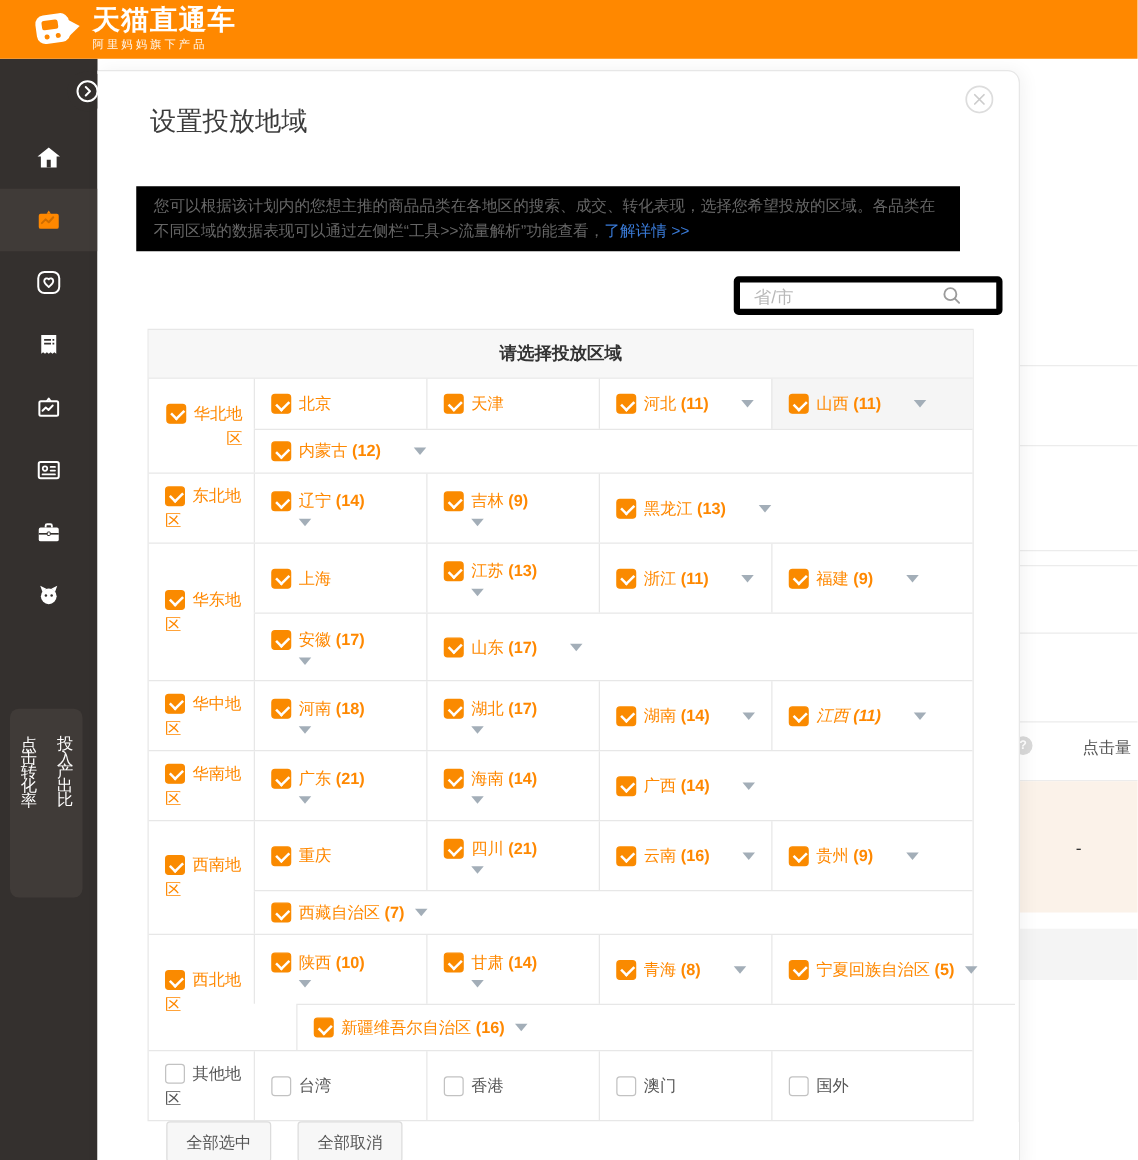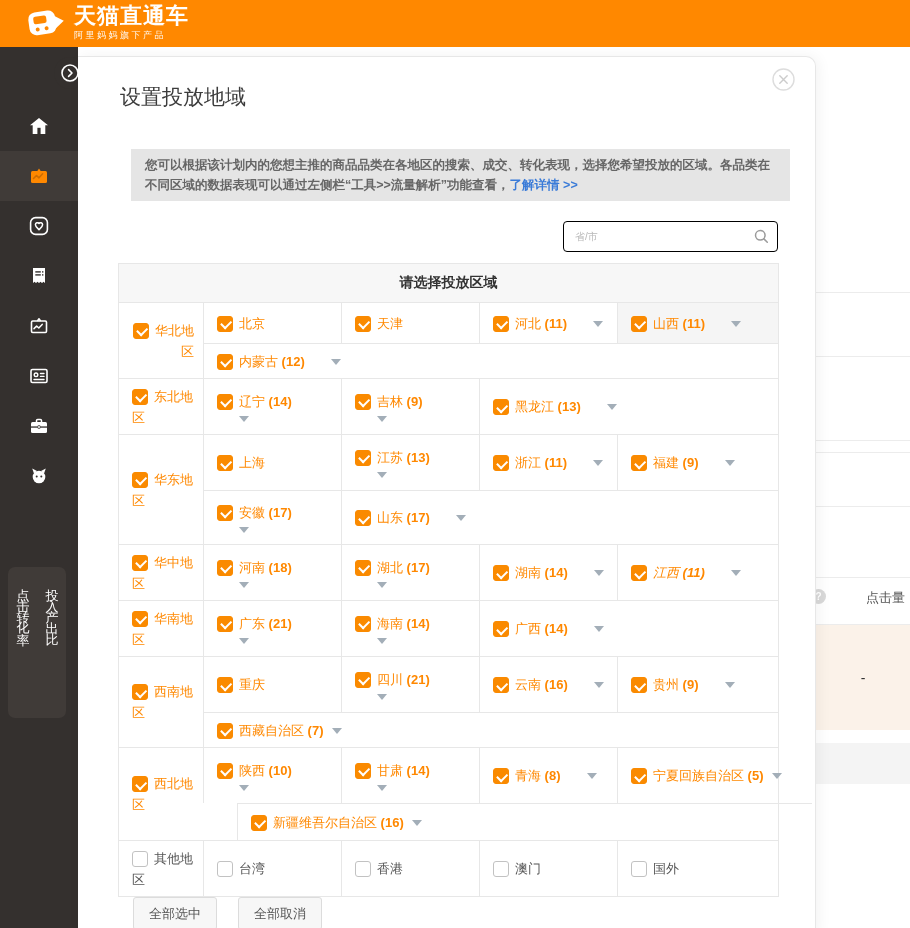--- a/index.html
+++ b/index.html
@@ -35,26 +35,26 @@
   #u-beige { position:absolute; left:816px; top:578px; width:94px; height:105px; background:#fbf2e9;
     display:flex; align-items:center; justify-content:center; font-size:14px; color:#333; }
   #u-gray { position:absolute; left:816px; top:696px; width:94px; height:41px; background:#f4f4f4; }
 
   
   #modal { position:absolute; left:78px; top:56px; width:738px; height:880px; background:#fff;
     border:1px solid #e7e7e7; border-left:none; border-radius:0 10px 0 0;
     box-shadow:3px 0 14px rgba(0,0,0,.05); z-index:20; }
   #close-btn { position:absolute; left:694px; top:11px; width:23px; height:23px; cursor:pointer; }
   #m-title { position:absolute; left:42px; top:26px; font-size:21px; color:#3c3c3c; font-weight:500; }
-  #info-box { position:absolute; left:53px; top:92px; width:659px; height:52px; background:#e5e5e5;
-    padding:6px 14px; font-size:12.5px; color:#666; line-height:20px;font-weight:bold; }
+  #info-box { position:absolute; left:31px; top:92px; width:659px; height:52px; background:#000000;
+    padding:6px 14px; font-size:12.5px; color:#666; line-height:20px; }
   #info-box a { color:#3a7bd8; text-decoration:none; }
   #search { position:absolute; left:485px; top:164px; width:215px; height:31px; }
-  #search input { width:100%; height:100%; border:1px solid #000000; border-radius:4px;
-    padding:0 34px 0 11px; font-size:10px; color:#333; outline:none; }
+  #search input { width:100%; height:100%; border:5px solid #000000; border-radius:4px;
+    padding:0 34px 0 11px; font-size:14px; color:#333; outline:none;margin-left:24px; }
   #search input::placeholder { color:#b8b8b8; }
   #search svg { position:absolute; right:9px; top:8px; }
 
   
   #rtable { position:absolute; left:40px; top:206px; width:661px; border:1px solid #e7e7e7; }
   #rt-head { height:38px; background:#f7f7f7; display:flex; align-items:center; justify-content:center;
     font-size:14px; font-weight:bold; color:#333; }
   .t-row { display:flex; border-top:1px solid #e7e7e7; }
   .t-region { width:84px; flex:none; display:flex; align-items:center; padding:0 8px 0 13px; }
   .t-sub { flex:1; display:flex; flex-direction:column; }

